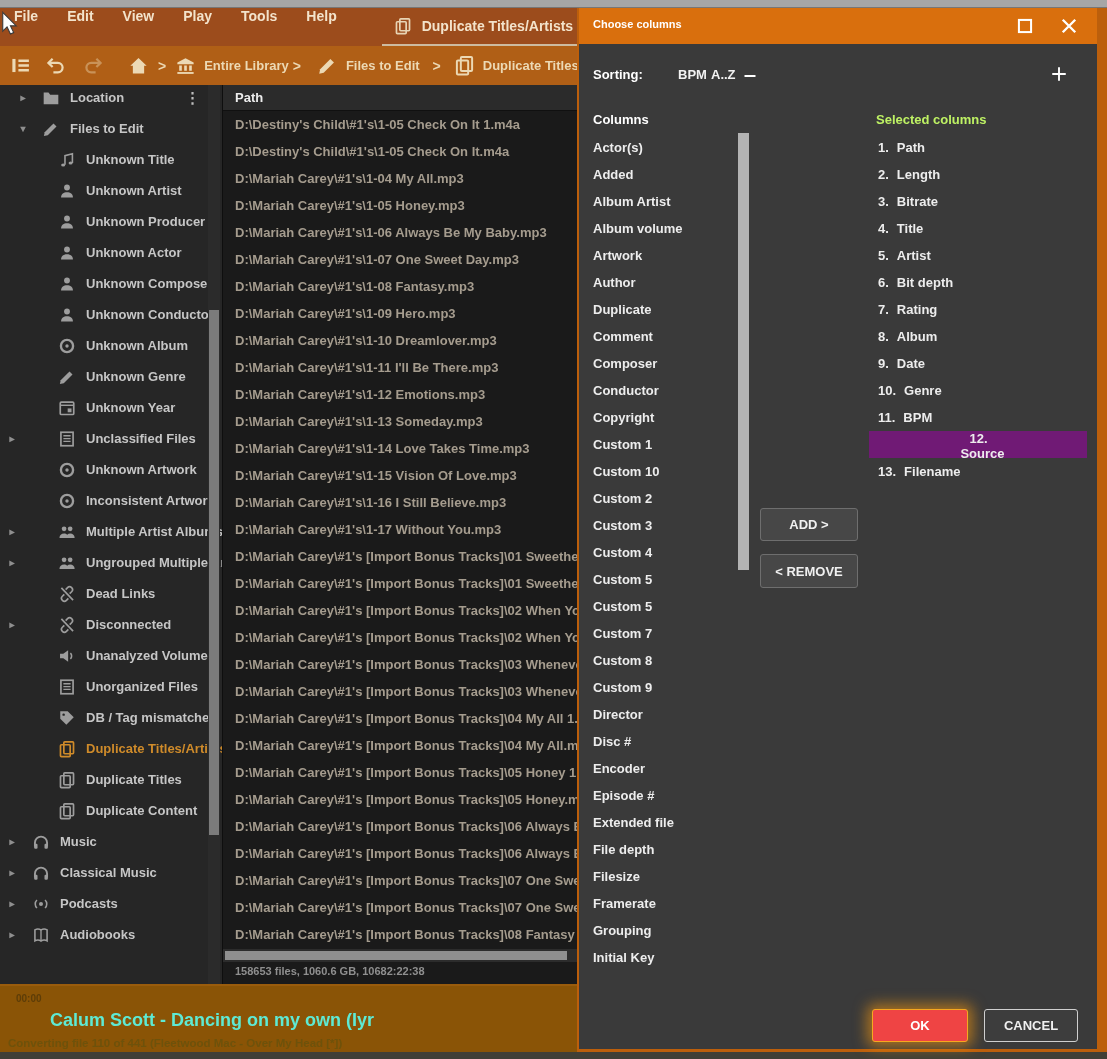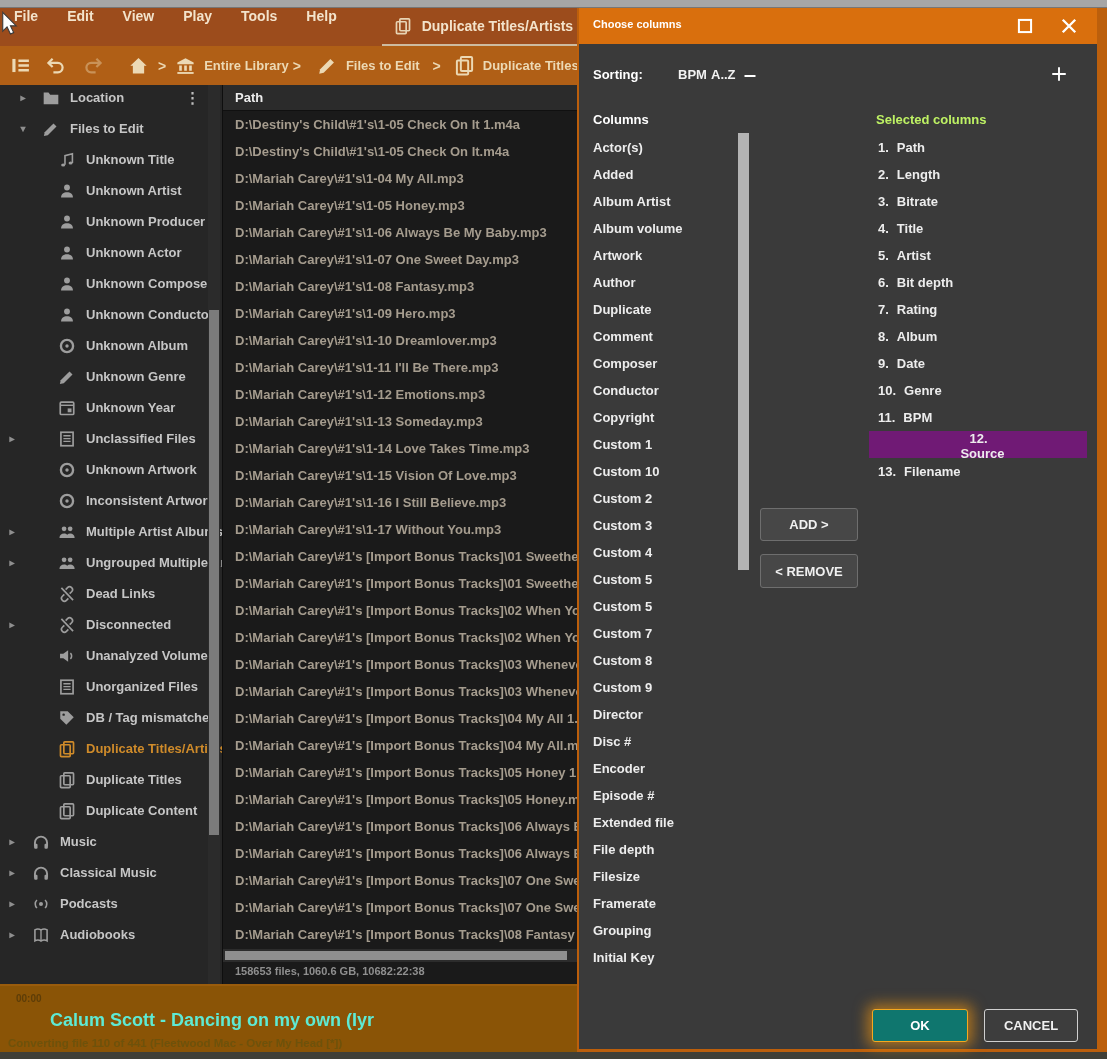--- a/index.html
+++ b/index.html
@@ -79,21 +79,21 @@
   .av-row { height:27px; display:flex; align-items:center; padding-left:14px; color:#ededed; font-size:13px; font-weight:600; white-space:nowrap; }
   .dscroll { position:absolute; left:158px; top:126px; width:12px; height:846px; }
   .dthumb { position:absolute; left:1px; top:-1px; width:11px; height:437px; background:#b3b3b3; }
   .sel-list { position:absolute; left:290px; top:126px; width:218px; }
   .sel-row { height:27px; display:flex; align-items:center; padding-left:9px; color:#ededed; font-size:13px; font-weight:600; white-space:nowrap; }
   .sel-row.highlight { background:#701a75;flex-direction:column; }
   .sel-num { margin-right:8px; }
   .dbtn { position:absolute; display:flex; align-items:center; justify-content:center; background:#474747; border:1px solid #6e6e6e; border-radius:3px; color:#f0f0f0; font-size:13px; font-weight:700; font-family:"Liberation Sans",sans-serif; cursor:pointer; }
   .btn-add { left:181px; top:500px; width:98px; height:33px; }
   .btn-remove { left:181px; top:546px; width:98px; height:34px; }
-  .btn-ok { left:293px; top:1001px; width:96px; height:33px; background:#0f766e; border:1px solid #f6a81f; color:#fff; box-shadow:0 0 14px 5px rgba(245,152,15,0.6); }
+  .btn-ok { left:293px; top:1001px; width:96px; height:33px; background:#ef4444; border:1px solid #f6a81f; color:#fff; box-shadow:0 0 14px 5px rgba(245,152,15,0.6); }
   .btn-cancel { left:405px; top:1001px; width:94px; height:33px; background:#3d3d3d; border:1px solid #cfcfcf; }
 
   
   .cursor { position:absolute; left:1px; top:11px; width:17px; height:27px; z-index:50; }
 </style>
 </head>
 <body>
 
 <div id="screen">
 

